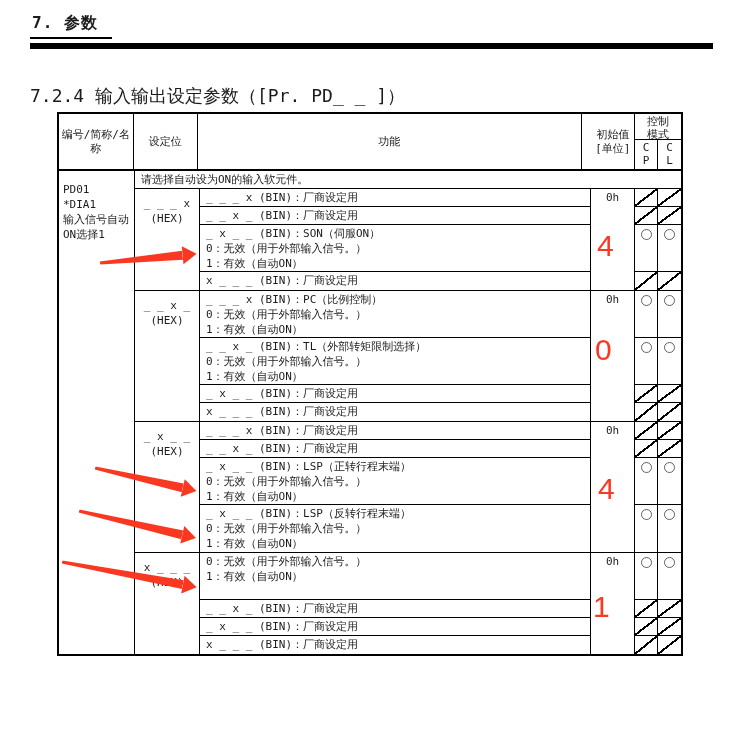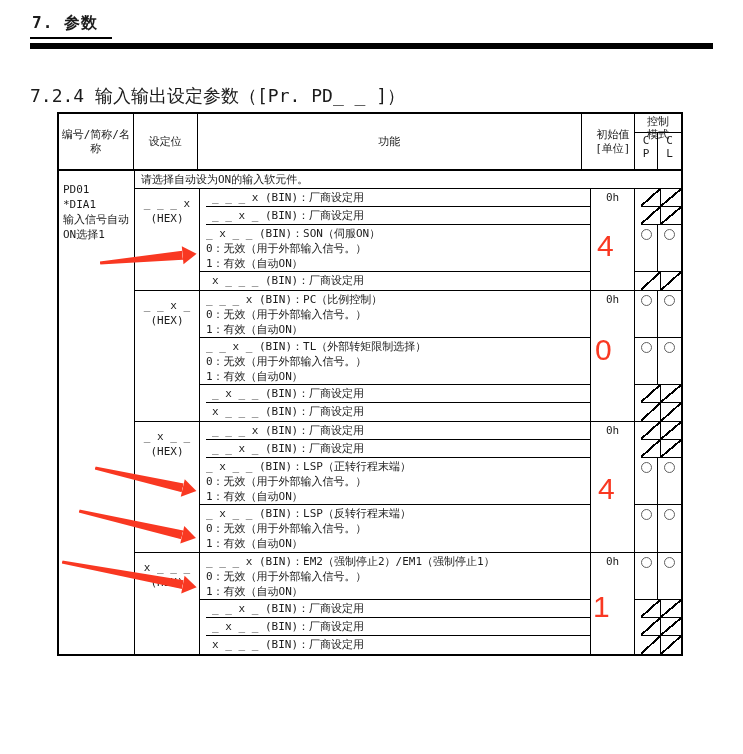--- a/index.html
+++ b/index.html
@@ -12,21 +12,21 @@
   .section{position:absolute;left:30px;top:84px;font-size:18px;}
   
   .ptable{position:absolute;left:57px;top:112px;width:626px;border:2px solid #000;
           font-size:11px;box-sizing:border-box;}
   .ptable *{box-sizing:border-box;}
   .thead{display:flex;height:57px;border-bottom:2px solid #000;}
   .hc{display:flex;flex-direction:column;justify-content:center;align-items:center;
       border-right:1px solid #000;line-height:14px;text-align:center;}
   .hc1{width:76px;}.hc2{width:65px;}.hc3{width:391px;}.hc4{width:44px;margin-left:10px;}
   .hmode{width:46px;display:flex;flex-direction:column;}
-  .hmode-title{height:19px;border-bottom:1px solid #000;text-align:center;line-height:13px;padding-top:1px;}
+  .hmode-title{height:26px;border-bottom:1px solid #000;text-align:center;line-height:13px;padding-top:1px;}
   .hmode-subs{flex:1;display:flex;}
   .hsub{width:23px;border-right:1px solid #000;text-align:center;line-height:13px;padding-top:1px;}
   .hsub:last-child{border-right:none;}
   .tbody{display:flex;}
   .namecell{width:76px;border-right:1px solid #000;padding:11px 2px 0 4px;line-height:15px;}
   .namecell div{white-space:nowrap;}
   .bodyright{flex:1;}
   .intro{height:18px;border-bottom:1px solid #000;padding:2px 0 0 6px;line-height:14px;}
   .group{display:flex;border-bottom:1px solid #000;}
   .group:last-child{border-bottom:none;}
@@ -34,21 +34,21 @@
   .frows{width:391px;border-right:1px solid #000;display:flex;flex-direction:column;}
   .frow{border-bottom:1px solid #000;padding:1px 0 0 6px;overflow:hidden;}
   .frow:last-child{border-bottom:none;}
   .fl{display:block;line-height:15px;white-space:nowrap;}
   .init{width:44px;border-right:1px solid #000;text-align:center;padding-top:2px;}
   .modes{width:46px;display:flex;flex-direction:column;}
   .mrow{display:flex;border-bottom:1px solid #000;}
   .mrow:last-child{border-bottom:none;}
   .mc{width:23px;border-right:1px solid #000;display:flex;justify-content:center;align-items:flex-start;}
   .mc:last-child{border-right:none;}
-  .rh1{height:18px;margin-left:6px;}
+  .rh1{height:18px;}
   .rh3{height:47px;}
   .mrow.rh1 .mc,.mrow.rh3 .mc{height:100%;}
   .mc.slash{background-image:linear-gradient(to bottom right,
       transparent calc(50% - 1px),#000 calc(50% - 1px),#000 calc(50% + 1px),transparent calc(50% + 1px));}
   .mc.circles::after{content:"";display:block;width:9px;height:9px;border:1px solid #606060;
       border-radius:50%;margin-top:4px;}
   
   .red-num{position:absolute;color:#f93822;font-family:"Liberation Sans",sans-serif;
       font-size:30px;line-height:30px;}
   .red-arrow{position:absolute;height:18px;display:flex;align-items:center;transform-origin:left center;}
@@ -237,21 +237,20 @@
           </div>
         </div>
 
         <div class="group">
           <div class="sbit">
             <div>x _ _ _</div>
             <div>(HEX)</div>
           </div>
           <div class="frows">
             <div class="frow rh3">
-              <span class="fl">_ _ _ x (BIN)：EM2（强制停止2）/EM1（强制停止1）</span>
               <span class="fl">0：无效（用于外部输入信号。）</span>
               <span class="fl">1：有效（自动ON）</span>
             </div>
             <div class="frow rh1">
                 <span class="fl">_ _ x _ (BIN)：厂商设定用</span>
               </div>
             <div class="frow rh1">
                 <span class="fl">_ x _ _ (BIN)：厂商设定用</span>
               </div>
             <div class="frow rh1">

